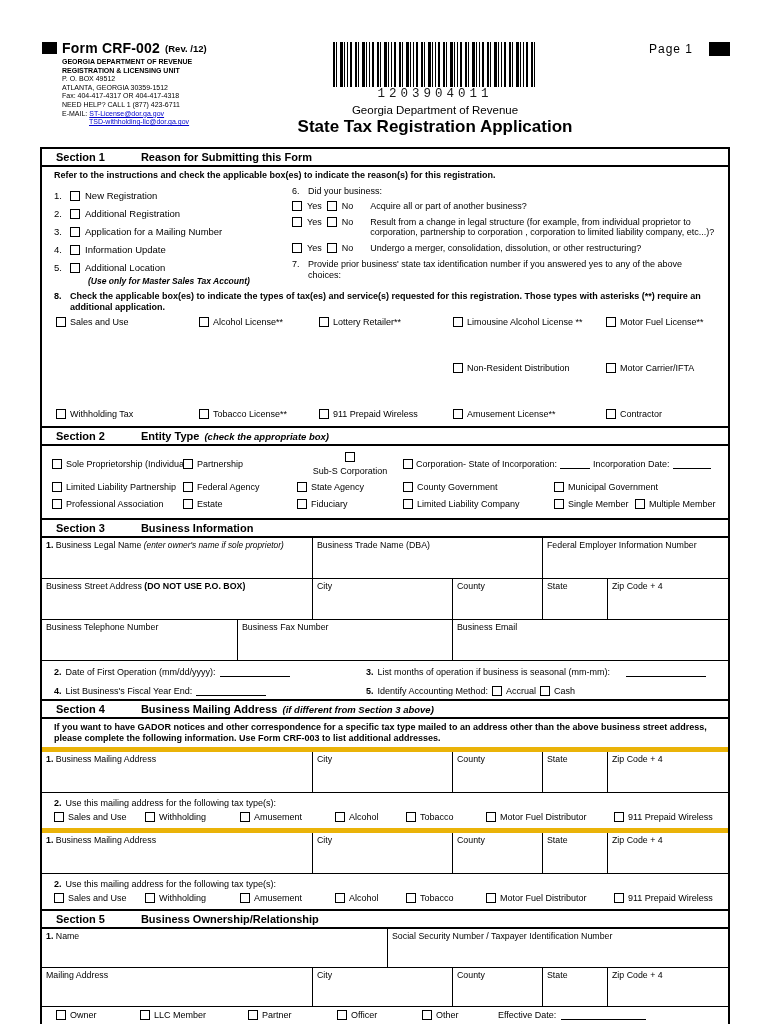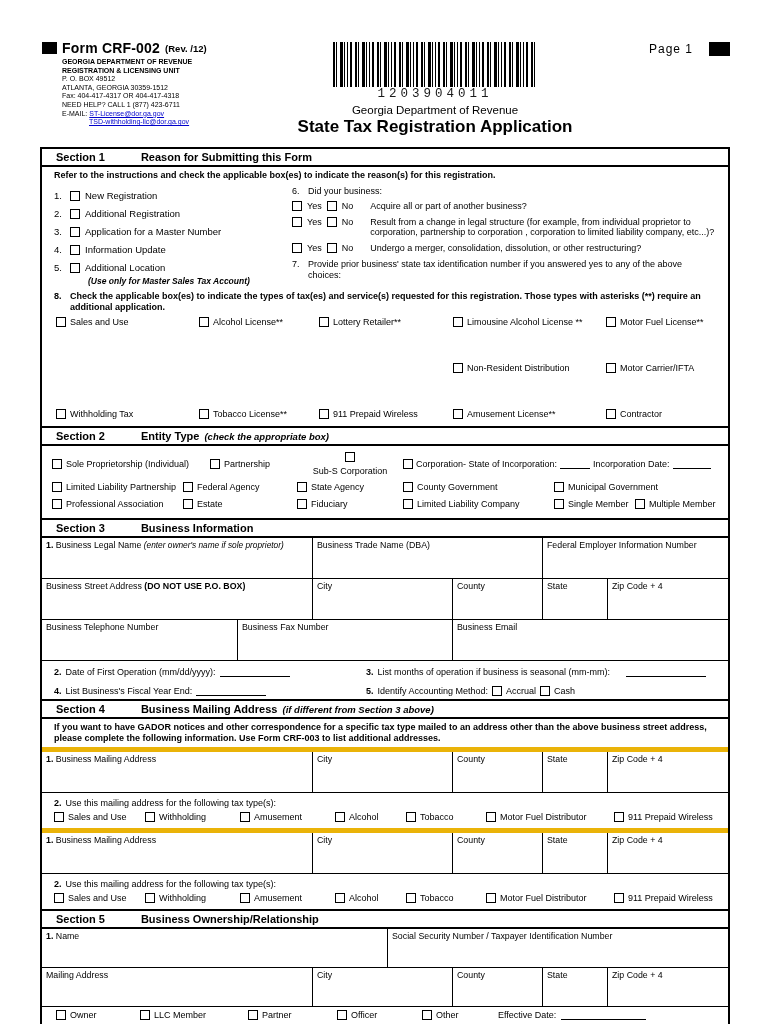--- a/index.html
+++ b/index.html
@@ -53,21 +53,21 @@
   .cbi{display:inline-flex;align-items:center;gap:4px;}
   .cb{width:10px;height:10px;border:1px solid #000;background:#fff;flex:none;display:inline-block;box-sizing:border-box;}
   .cbl{white-space:nowrap;}
   .blank{display:inline-block;border-bottom:1px solid #000;height:9px;flex:none;}
   .w30{width:30px;}.w38{width:38px;}.w70{width:70px;}.w80{width:80px;}.w85{width:85px;}
   
   .s2-body{padding:2px 10px 4px;}
   .s2-row{display:flex;align-items:center;margin:4px 0;min-height:13px;}
   .list-inline{display:inline-flex;align-items:center;}
   .s2-row1 .list-inline .cbi:nth-child(1){width:131px;}
-  .s2-row1 .list-inline .cbi:nth-child(2){width:114px;justify-content:center;}
+  .s2-row1 .list-inline .cbi:nth-child(2){width:114px;}
   .s2-row1 .list-inline .cbi:nth-child(3){width:106px;flex-direction:column;}
   .s2-row2 .cbi:nth-child(1){width:131px;}
   .s2-row2 .cbi:nth-child(2){width:114px;}
   .s2-row2 .cbi:nth-child(3){width:106px;}
   .s2-row2 .cbi:nth-child(4){width:151px;}
   .s2-row2 .cbi:nth-child(5){width:81px;}
   .s2-row3 .cbi:nth-child(1){width:131px;}
   .s2-row3 .cbi:nth-child(2){width:114px;}
   .s2-row3 .cbi:nth-child(3){width:106px;}
   .s2-row3 .cbi:nth-child(4){width:151px;}
@@ -168,21 +168,21 @@
           <span>New Registration</span>
         </div>
         <div class="reason-row">
           <span class="rnum">2.</span>
           <span class="cb"></span>
           <span>Additional Registration</span>
         </div>
         <div class="reason-row">
           <span class="rnum">3.</span>
           <span class="cb"></span>
-          <span>Application for a Master Number</span>
+          <span>Application for a Mailing Number</span>
         </div>
         <div class="reason-row">
           <span class="rnum">4.</span>
           <span class="cb"></span>
           <span>Information Update</span>
         </div>
         <div class="reason-row">
           <span class="rnum">5.</span>
           <span class="cb"></span>
           <span>Additional Location</span>

